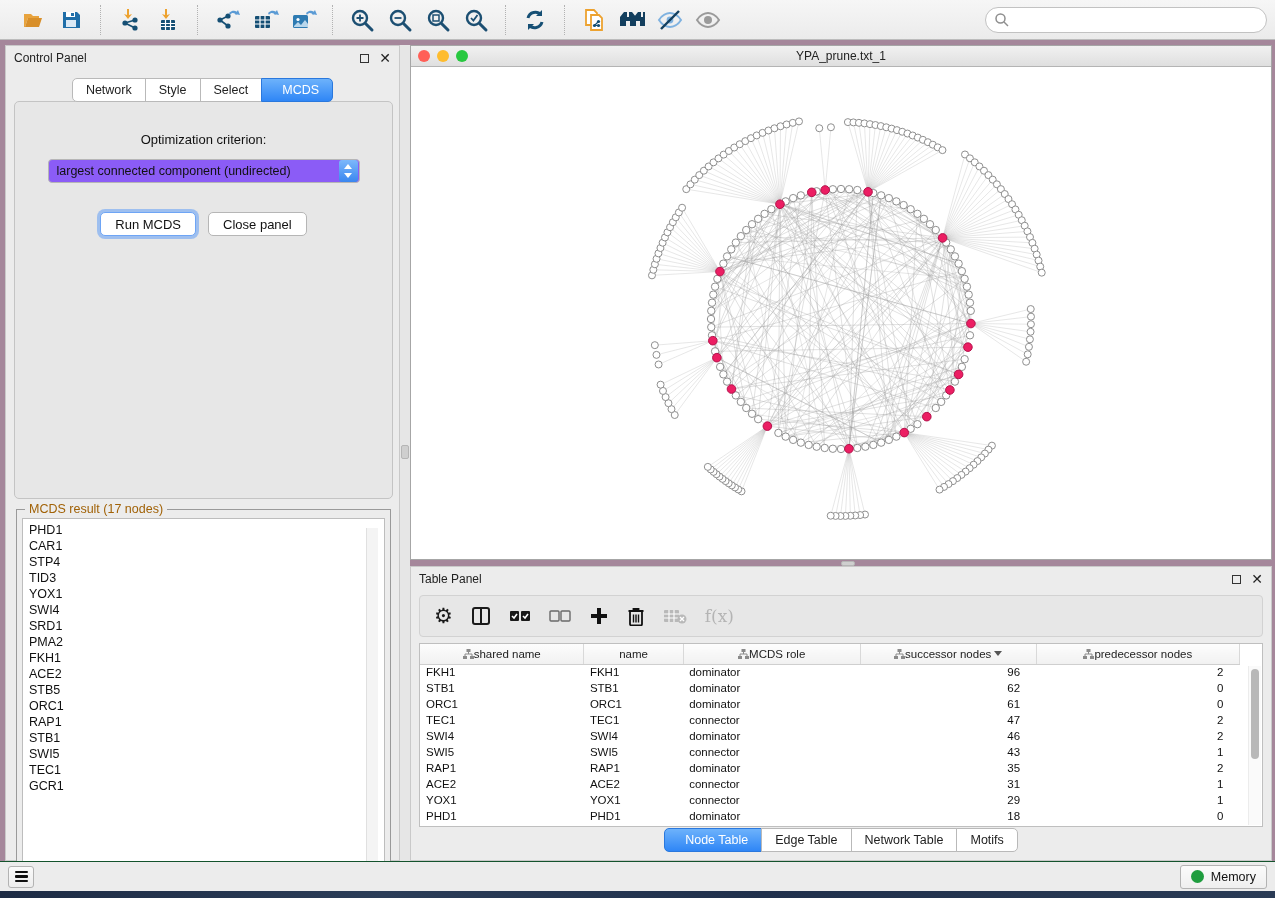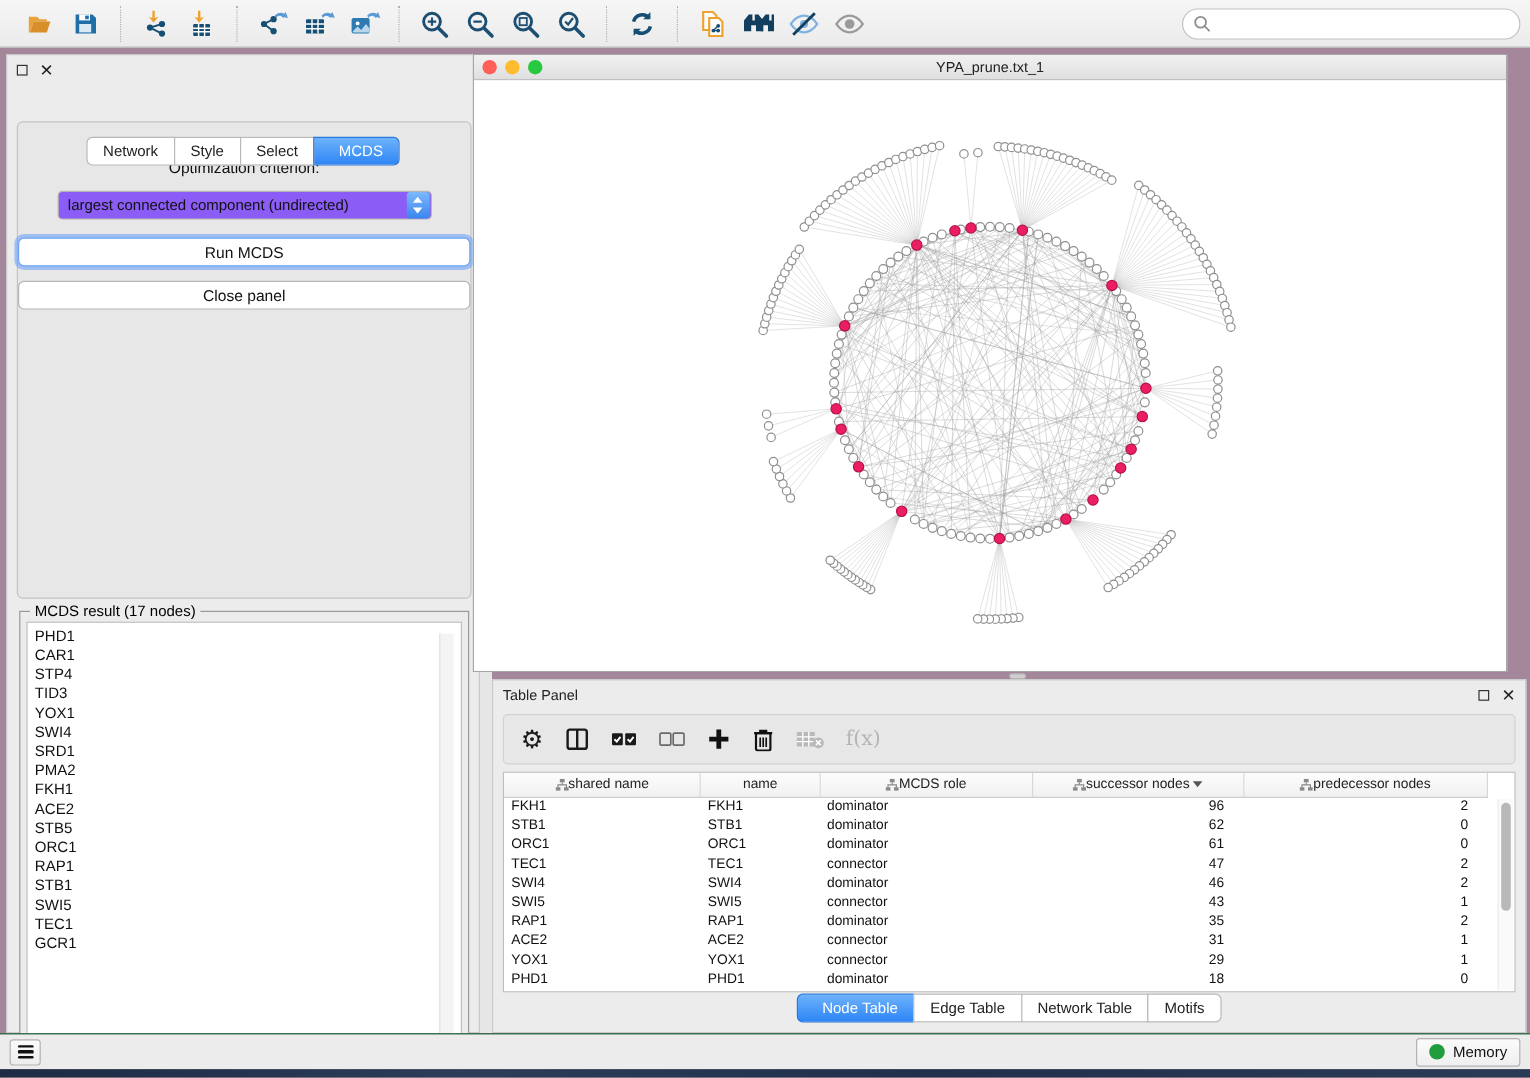--- a/index.html
+++ b/index.html
@@ -31,21 +31,21 @@
   .v-grip { position:absolute; left:1px; top:400px; width:8px; height:14px;
     background:#cfcfcf; border:1px solid #b5b5b5; border-radius:2px; }
 
   .panel-titlebar { height:24px; display:flex; align-items:center; padding:0 8px;
     font-size:12px; color:#222; }
   .panel-title { flex:1; }
   .win-float { width:9px; height:9px; border:1.5px solid #333; margin-right:10px; }
   .win-close { font-size:14px; font-weight:bold; color:#222; line-height:1; }
 
   
-  .seg-tabs { display:inline-flex;margin-top:36px; }
+  .seg-tabs { display:inline-flex; }
   .seg-tabs .tab { padding:4px 13px; font-size:12.5px; background:#fff; color:#222;
     border:1px solid #b9b9b9; margin-left:-1px; cursor:default; }
   .seg-tabs .tab:first-child { border-radius:5px 0 0 5px; margin-left:0; }
   .seg-tabs .tab:last-child { border-radius:0 5px 5px 0; }
   .seg-tabs .tab.active { background:linear-gradient(#6db2fb,#2f86f6); color:#fff;
     border-color:#2a78dd;padding-left:20px; }
 
   .cp-tabs-row { text-align:center; margin-top:8px; position:relative; z-index:2; }
   .cp-content { position:absolute; left:8px; top:55px; width:379px; height:398px;
     background:#e7e7e7; border:1px solid #c4c4c4; border-radius:5px; padding-top:30px; }
@@ -54,37 +54,37 @@
     border:1px solid #b6b6b6; border-radius:4px; display:flex; align-items:center;
     position:relative; }
   .mac-select .sel-text { flex:1; font-size:12.5px; color:#111; padding:0 8px;
     white-space:nowrap; overflow:hidden; }
   .sel-stepper { width:19px; height:22px; margin:0 1px 0 0; border-radius:3px;
     background:linear-gradient(#7db8fb,#3a86ef); position:relative; }
   .sel-stepper::before, .sel-stepper::after { content:""; position:absolute; left:5.5px;
     border-left:4px solid transparent; border-right:4px solid transparent; }
   .sel-stepper::before { top:4px; border-bottom:5px solid #fff; }
   .sel-stepper::after { bottom:4px; border-top:5px solid #fff; }
-  .cp-buttons { display:flex; justify-content:center; gap:12px; margin-top:15px;flex-direction:column; }
+  .cp-buttons { display:flex; justify-content:center; gap:12px; margin-top:29px; }
   .mac-btn { height:24px; padding:0 14px; font-size:13px; color:#111; background:#fff;
     border:1px solid #b6b6b6; border-radius:5px; font-family:inherit; }
   .mac-btn.focused { box-shadow:0 0 0 3px rgba(110,165,245,.6); border-color:#6ea5f5; }
 
   .mcds-fieldset { position:absolute; left:10px; top:463px; width:375px; height:372px;
     border:1px solid #9a9a9a; background:#ececec; padding:2px; }
   .mcds-legend { position:absolute; top:-8px; left:8px; background:#ececec; padding:0 4px;
-    font-size:12.5px; color:#000000; }
+    font-size:12.5px; color:#a16207; }
   .mcds-list { position:absolute; left:5px; top:8px; right:5px; bottom:5px; background:#fff;
     border:1px solid #bdbdbd; overflow:hidden; padding:3px 0 0 6px; }
   .mcds-item { font-size:12.5px; color:#111; line-height:16px; }
   .mcds-scroll { position:absolute; right:6px; top:9px; width:12px; bottom:6px;
     background:#f4f4f4; border-left:1px solid #e0e0e0; }
 
   
-  .net-window { position:absolute; left:394px; top:45px; width:862px; height:515px;
+  .net-window { position:absolute; left:410px; top:45px; width:862px; height:515px;
     background:#fff; border:1px solid #a6a6a6; }
   .net-titlebar { height:21px; background:linear-gradient(#f1f1f1,#dfdfdf);
     border-bottom:1px solid #b4b4b4; display:flex; align-items:center; padding:0 7px; }
   .traffic { display:flex; gap:7px; }
   .tl { width:12px; height:12px; border-radius:50%; }
   .net-title { position:absolute; left:0; right:0; text-align:center; font-size:12px;
     color:#222; pointer-events:none; }
   .net-canvas { position:relative; width:100%; height:492px; background:#fff; }
 
   .h-splitter { position:absolute; left:410px; top:560px; width:862px; height:6px; }
@@ -292,20 +292,21 @@
           <circle cx="6.5" cy="6.5" r="4.5" fill="none" stroke="#8e8e8e" stroke-width="1.5"></circle>
           <path d="M10 10l4 4" stroke="#8e8e8e" stroke-width="1.5"></path>
         </svg>
     </span>
     <input type="text" placeholder="" style="">
   </div>
 </div>
 
 <div class="left-panel">
   <div class="panel-titlebar">
+    <span class="panel-title">Control Panel</span>
     <span class="win-float"></span>
     <span class="win-close">✕</span>
   </div>
 
   <div class="cp-tabs-row">
     <div class="seg-tabs" id="cp-tabs">
         <div class="tab">Network</div>
         <div class="tab">Style</div>
         <div class="tab">Select</div>
         <div class="tab active">MCDS</div>

